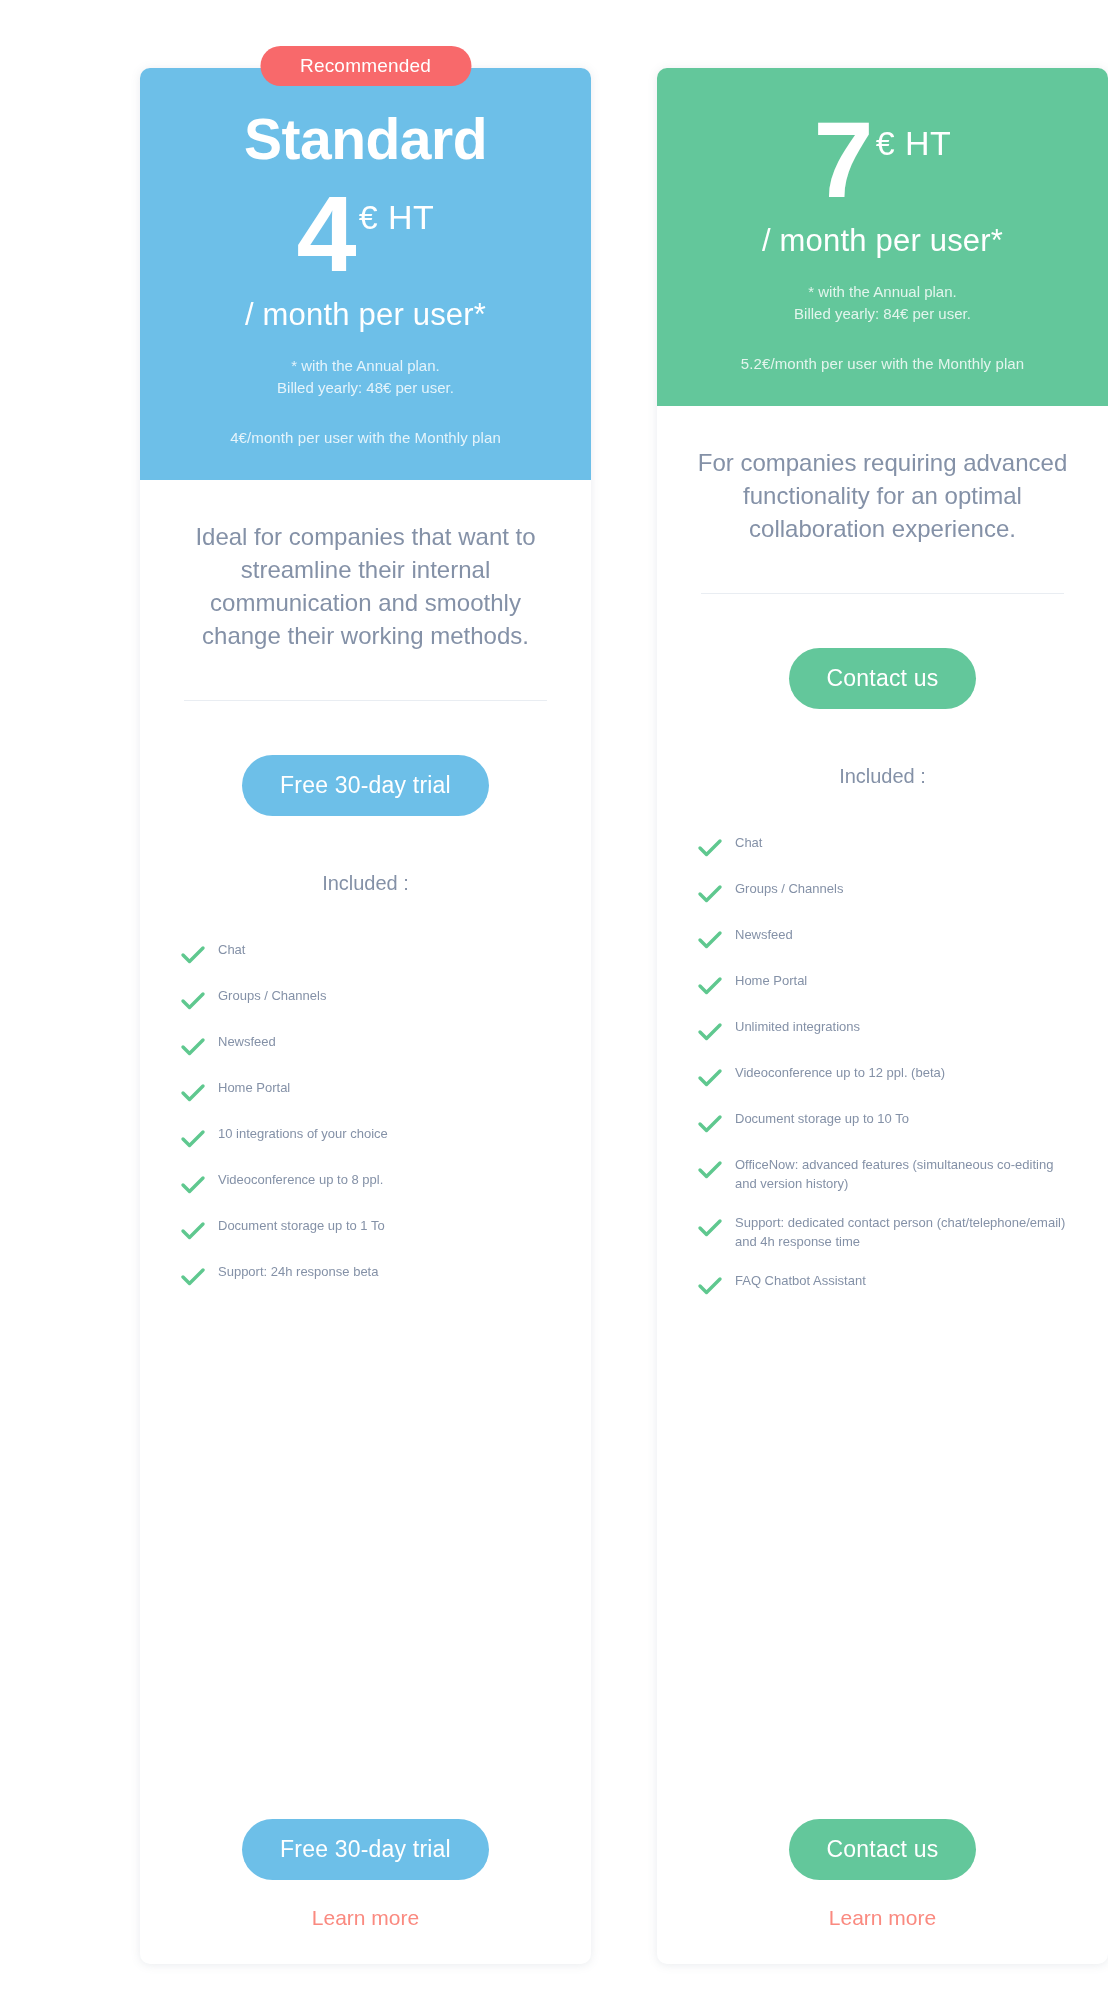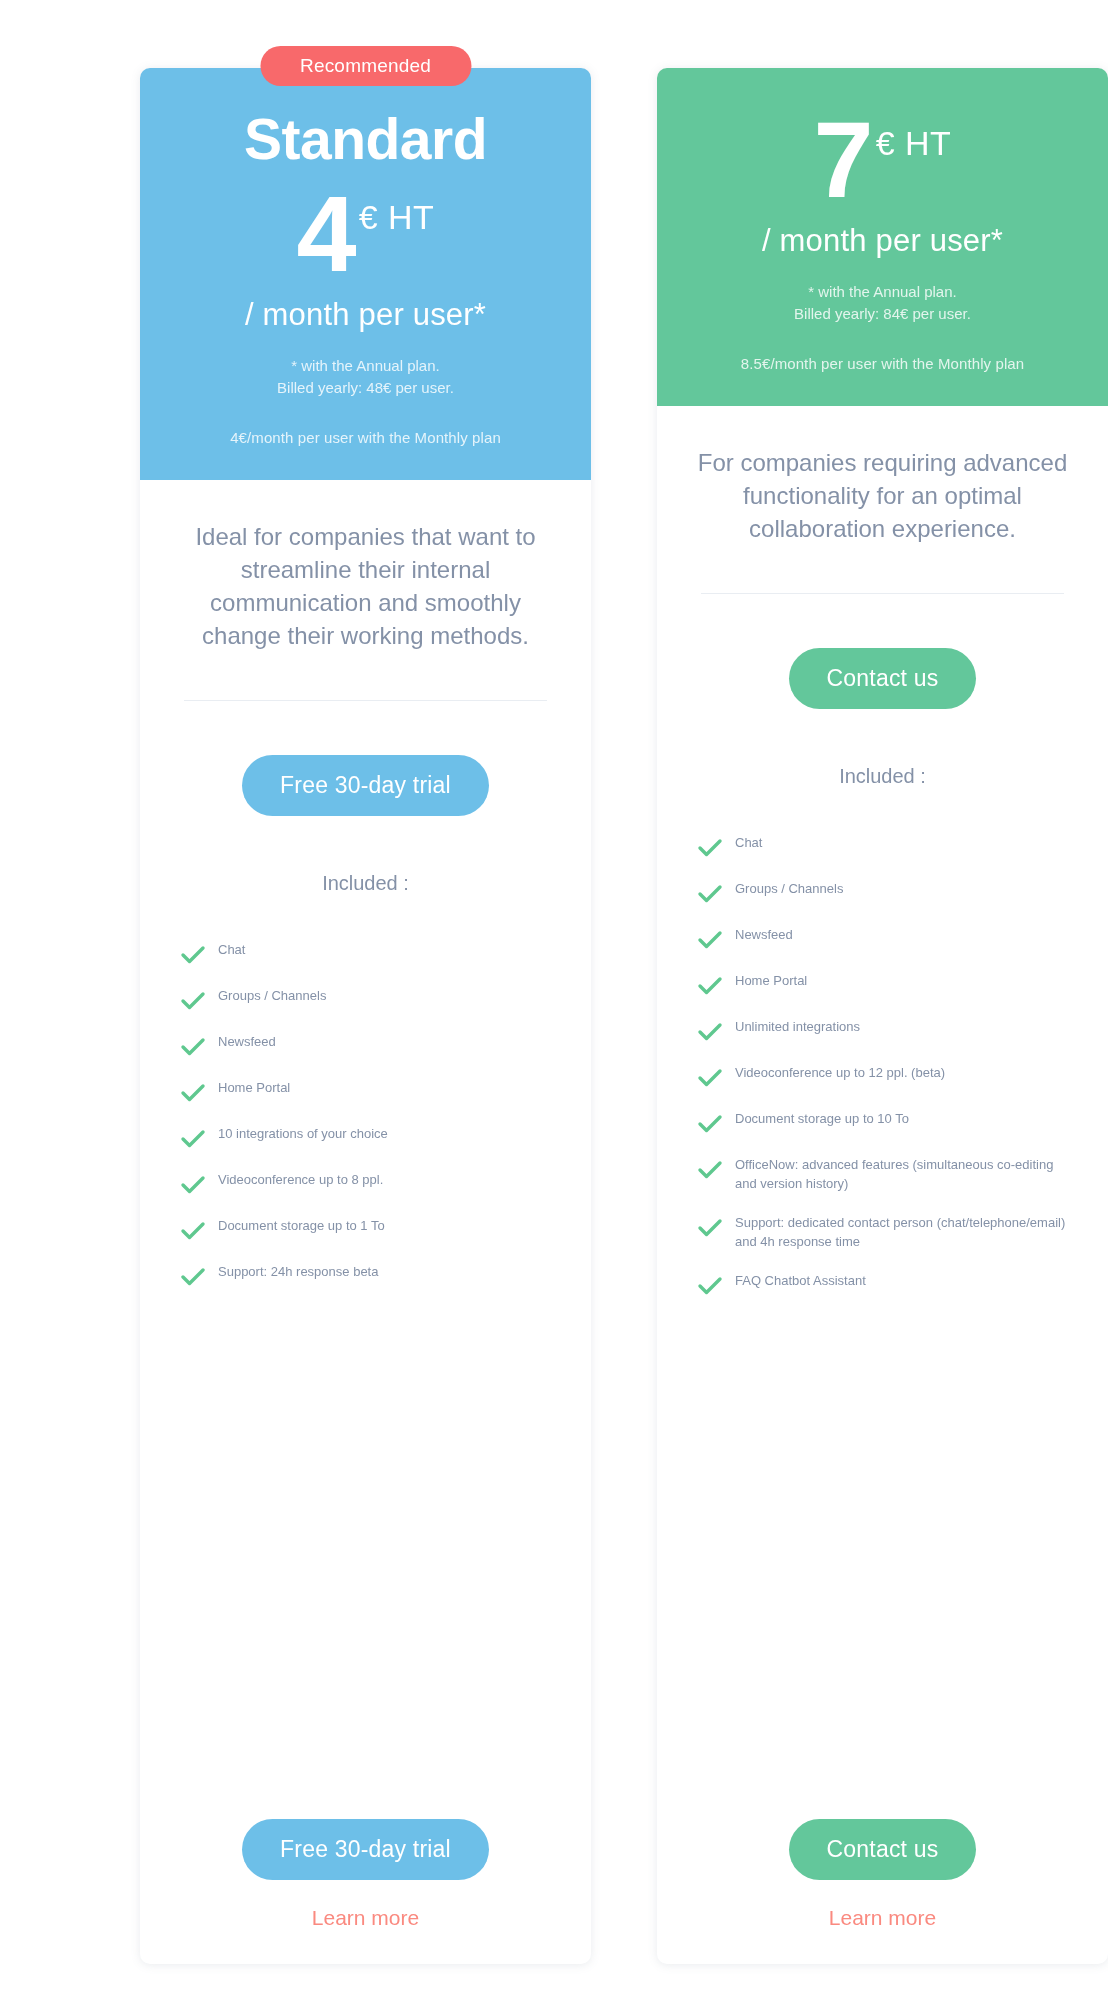--- a/index.html
+++ b/index.html
@@ -302,21 +302,21 @@
     <div class="card-header green">
       <div class="price-row">
         <span class="price-amount">7</span>
         <span class="price-unit">€ HT</span>
       </div>
       <div class="price-period">/ month per user*</div>
       <div class="fineprint">
         <div>* with the Annual plan.</div>
         <div>Billed yearly: 84€ per user.</div>
       </div>
-      <div class="fineprint-alt">8.5€/month per user with the Monthly plan</div>
+      <div class="fineprint-alt">5.2€/month per user with the Monthly plan</div>
     </div>
 
     <div class="card-body">
       <div class="plan-desc">For companies requiring advanced functionality for an optimal collaboration experience.</div>
       <div class="divider"></div>
 
       <div class="cta-zone">
         <button class="cta-button green">Contact us</button>
       </div>
 

